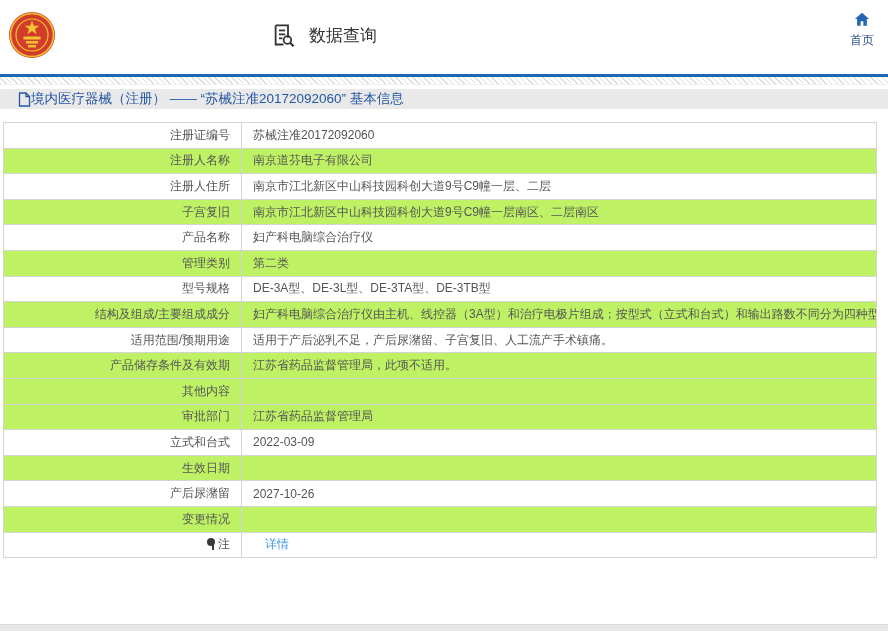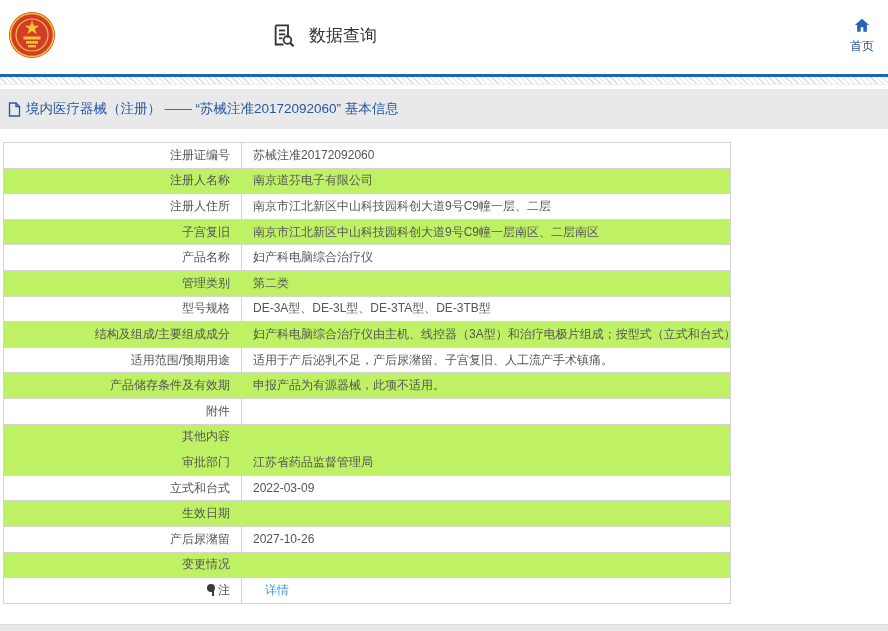--- a/index.html
+++ b/index.html
@@ -23,48 +23,47 @@
     letter-spacing: 1px; line-height: 26px;
   }
   .brand-sub {
     color: #2a5ca8; font-size: 10.5px; margin-top: 4px; letter-spacing: 0.2px;
   }
   .data-query {
     position: absolute; left: 270px; top: 22px;
     display: flex; align-items: center; gap: 12px;
   }
   .data-query-label { color: #333333; font-size: 17px; }
-  .nav { position: absolute; right: 14px; top: 16px; display: flex; gap: 28px; }
+  .nav { position: absolute; right: 14px; top: 10px; display: flex; gap: 28px; }
   .nav-item {
     display: flex; flex-direction: column; align-items: center;
     gap: 4px; cursor: pointer;
   }
   .nav-item-label { color: #2b4e8c; font-size: 12px; white-space: nowrap; }
   
   .blue-line { height: 3px; background: #1a68b5; }
   .hatch-band {
     height: 8px;
     background: repeating-linear-gradient(45deg, #dcdcdc 0 1px, #ffffff 1px 4px);
     border-bottom: 1px solid #f0f0f0;
   }
   
   .crumb-bar {
     margin-top: 4px;
-    height: 40px;
+    height: 20px;
     background: #e9e9e9;
     display: flex; align-items: center;
-    padding-left: 8px;
-    gap: 5px;
+    padding-left: 18px;
   }
   .crumb-text { color: #2456a4; font-size: 13.5px; }
   
   .table-wrap { margin: 13px 11px 0 3px; }
   table.info {
     border-collapse: collapse;
-    width: 728px;
+    width: 874px;
     table-layout: fixed;
   }
   table.info td {
     border: 1px solid #d4d4d4;
     height: 25.6px;
     font-size: 12px;
     color: #555555;
     white-space: nowrap;
     overflow: hidden;
     vertical-align: middle;
@@ -184,25 +183,21 @@
         <tr class="even">
           <td class="label-cell">结构及组成/主要组成成分</td>
           <td class="value-cell">妇产科电脑综合治疗仪由主机、线控器（3A型）和治疗电极片组成；按型式（立式和台式）和输出路数不同分为四种型号。</td>
         </tr>
         <tr class="odd">
           <td class="label-cell">适用范围/预期用途</td>
           <td class="value-cell">适用于产后泌乳不足，产后尿潴留、子宫复旧、人工流产手术镇痛。</td>
         </tr>
         <tr class="even">
           <td class="label-cell">产品储存条件及有效期</td>
-          <td class="value-cell">申报产品为有源器械，此项不适用。</td>
-        </tr>
-        <tr class="odd">
-          <td class="label-cell">附件</td>
-          <td class="value-cell"></td>
+          <td class="value-cell">江苏省药品监督管理局，此项不适用。</td>
         </tr>
         <tr class="even">
           <td class="label-cell">其他内容</td>
           <td class="value-cell"></td>
         </tr>
         <tr class="even">
           <td class="label-cell">审批部门</td>
           <td class="value-cell">江苏省药品监督管理局</td>
         </tr>
         <tr class="odd">

